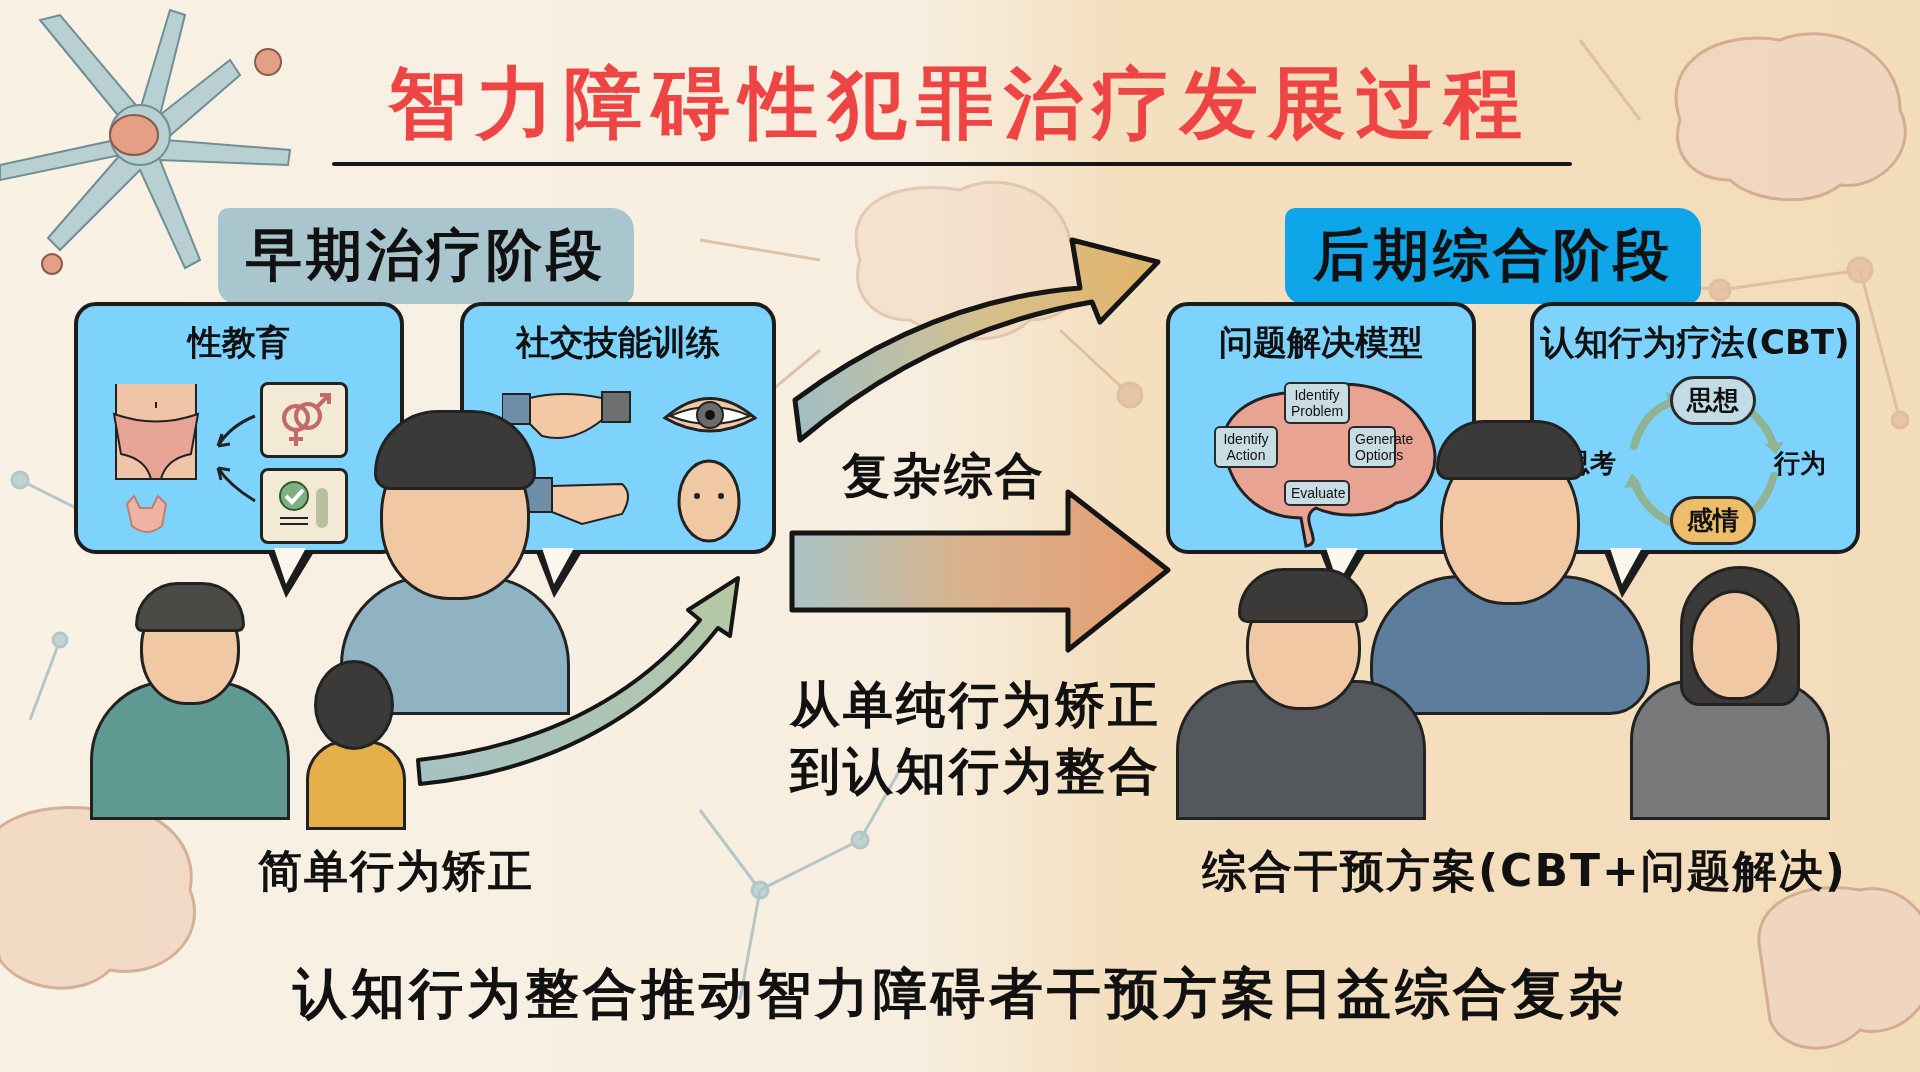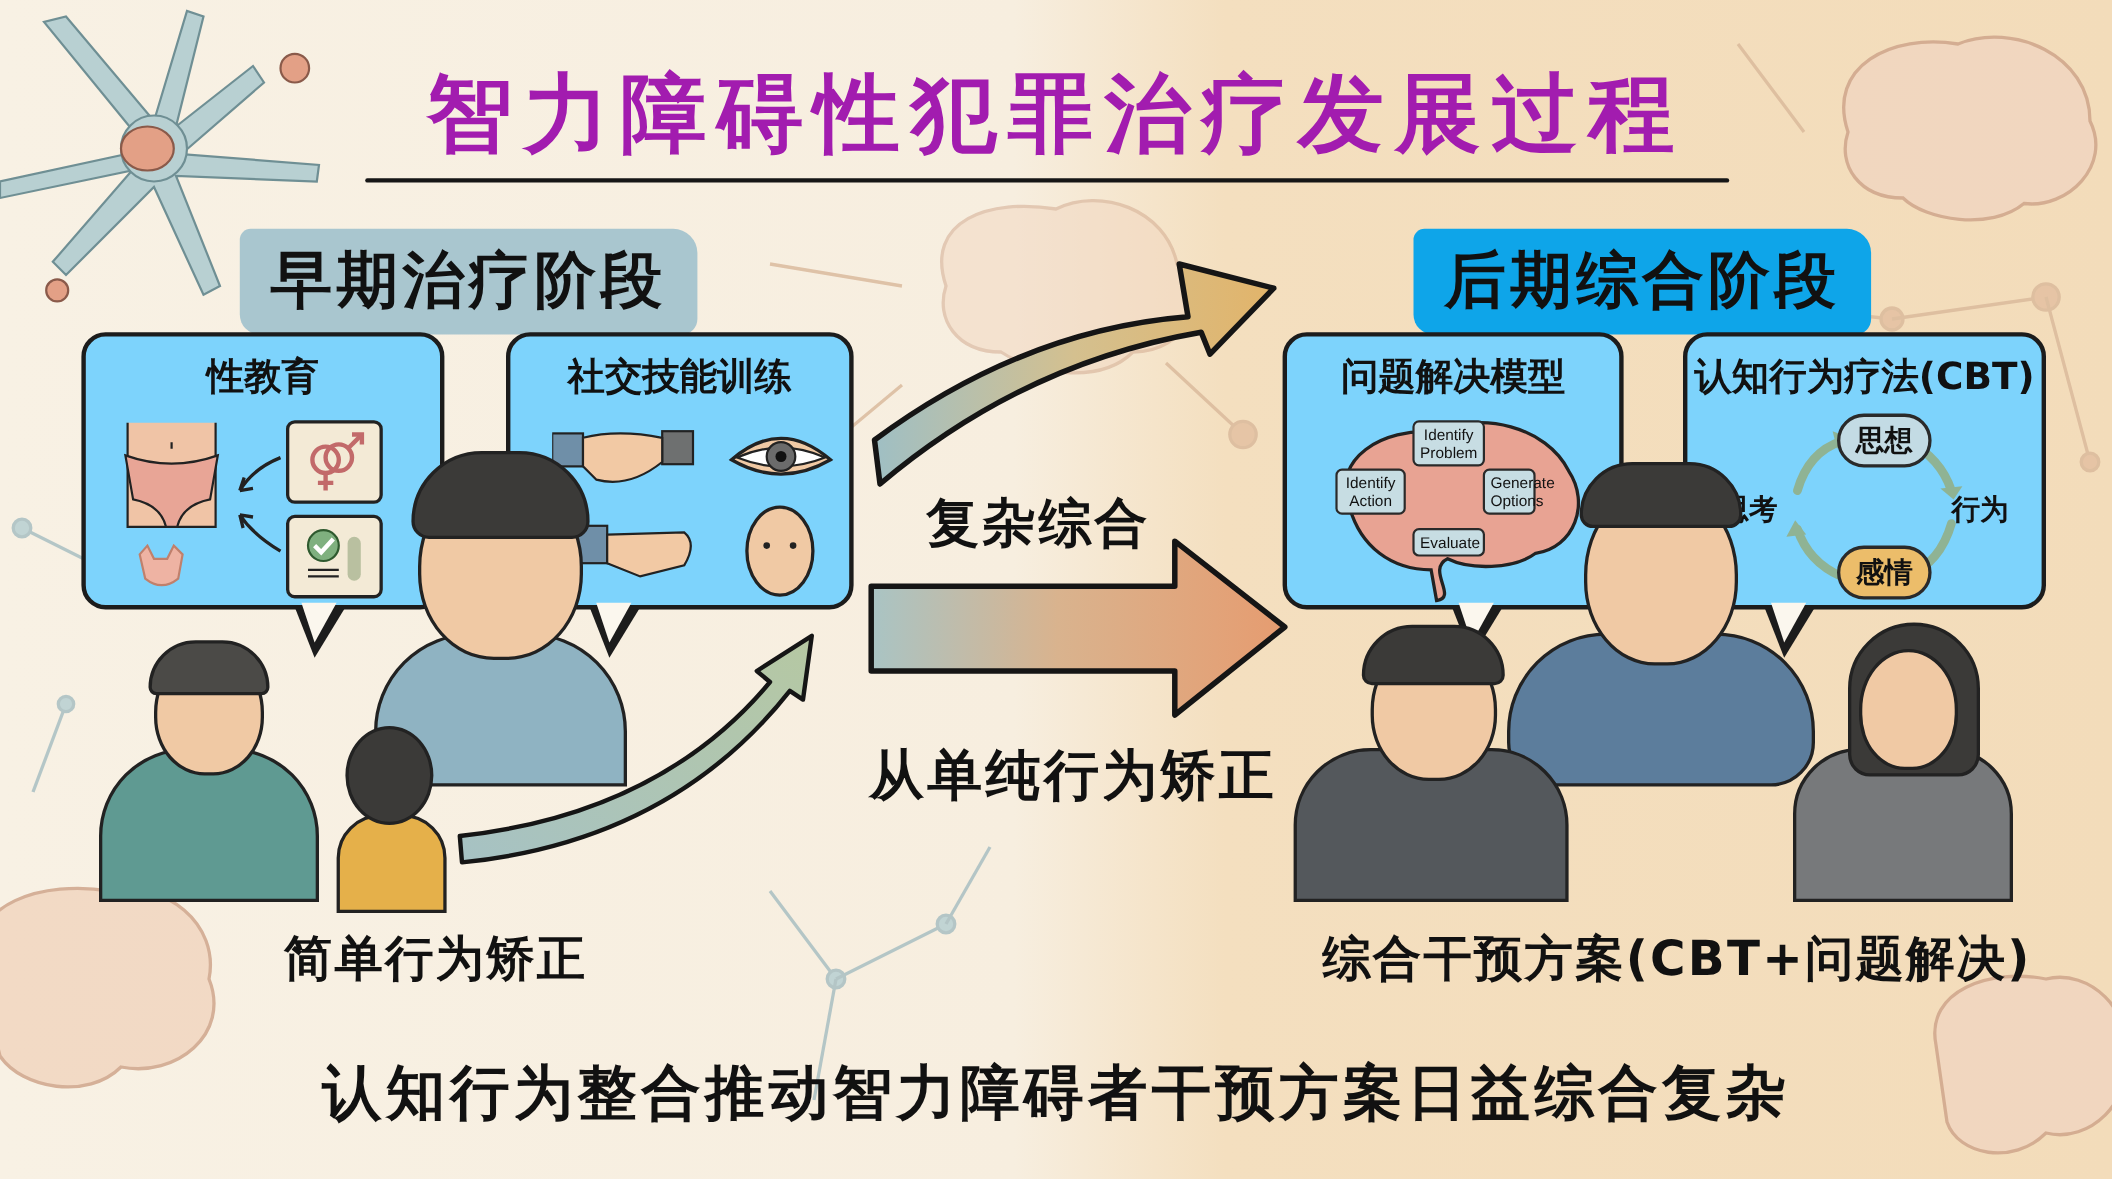--- a/index.html
+++ b/index.html
@@ -9,21 +9,21 @@
     font-family: "DejaVu Sans", "Liberation Sans", sans-serif;
     color: #111;
     background: linear-gradient(90deg, #f8f1e4 0%, #f7eedf 48%, #f4dfbf 58%, #f3dcba 100%);
   }
   .abs { position: absolute; }
   .deco { position: absolute; pointer-events: none; }
 
   
   .title {
     left: 0; width: 1920px; top: 52px; text-align: center;
-    font-size: 78px; font-weight: bold; letter-spacing: 10px; color: #a21caf;
+    font-size: 78px; font-weight: bold; letter-spacing: 10px; color: #ef4444;
   }
   .title-rule { left: 332px; top: 162px; width: 1240px; height: 4px; background: #161616; border-radius: 2px; }
 
   
   .stage-banner {
     padding: 10px 28px; font-size: 56px; font-weight: bold; letter-spacing: 4px;
     border-radius: 10px 22px 14px 18px;
   }
   .stage-early { left: 218px; top: 208px; background: #a9c6cf; text-align: right; }
   .stage-late { left: 1285px; top: 208px; background: #0ea5e9; }
@@ -295,18 +295,19 @@
   <path d="M795 400 Q930 300 1080 288 L1072 240 L1158 262 L1100 322 L1092 302 Q930 330 800 440 Z" fill="url(#gTop)" stroke="#151515" stroke-width="5" stroke-linejoin="round"></path>
 
   <path d="M792 533 L1068 533 L1068 492 L1168 570 L1068 650 L1068 610 L792 610 Z" fill="url(#gMain)" stroke="#151515" stroke-width="5" stroke-linejoin="round"></path>
 
   <path d="M418 760 Q600 740 700 620 L688 610 L738 578 L730 636 L718 628 Q610 765 420 784 Z" fill="url(#gSmall)" stroke="#151515" stroke-width="4" stroke-linejoin="round"></path>
 </svg>
 
 <div class="abs mid-label mid-label-complex">复杂综合</div>
 <div class="abs mid-label mid-label-transition">
   <div>从单纯行为矫正</div>
+  <div>到认知行为整合</div>
 </div>
 
 <div class="abs caption cap-simple">简单行为矫正</div>
 <div class="abs caption cap-integrated">综合干预方案(CBT+问题解决)</div>
 
 <div class="abs bottom-line">认知行为整合推动智力障碍者干预方案日益综合复杂</div>
 
 </body></html>

